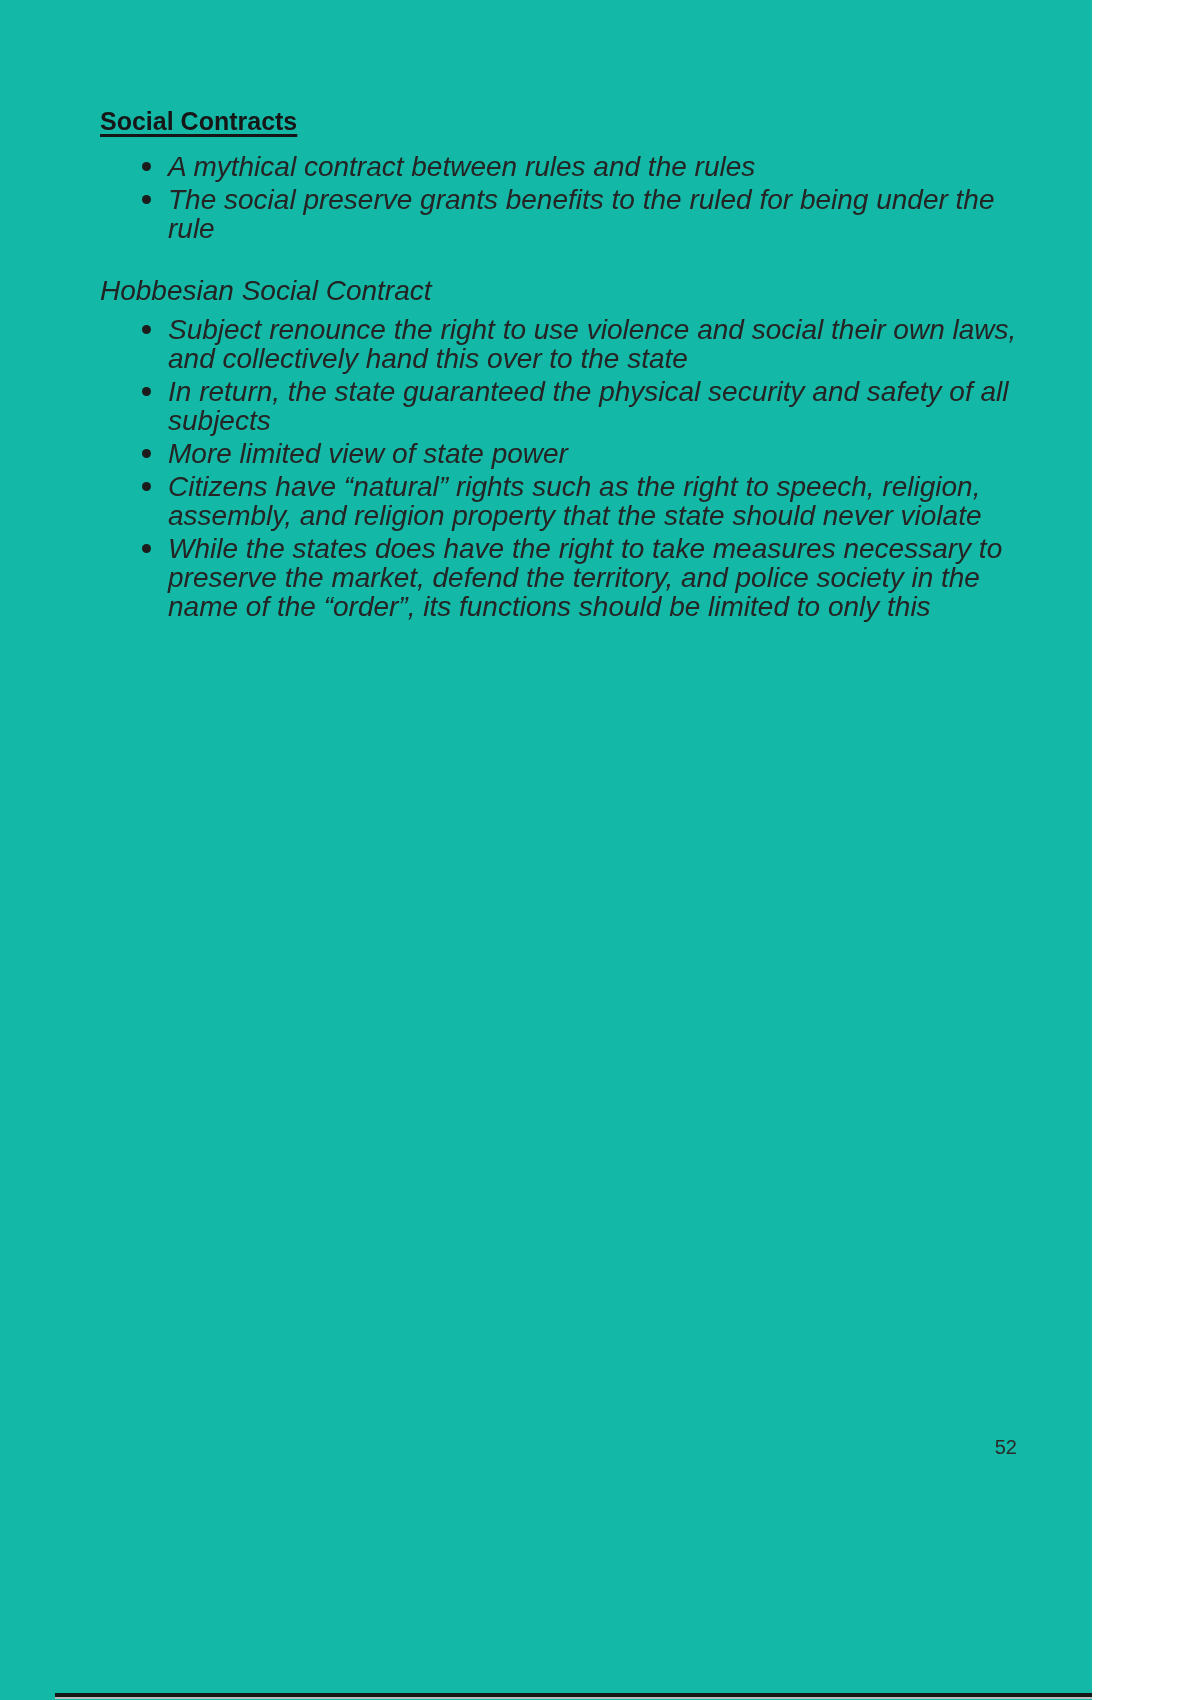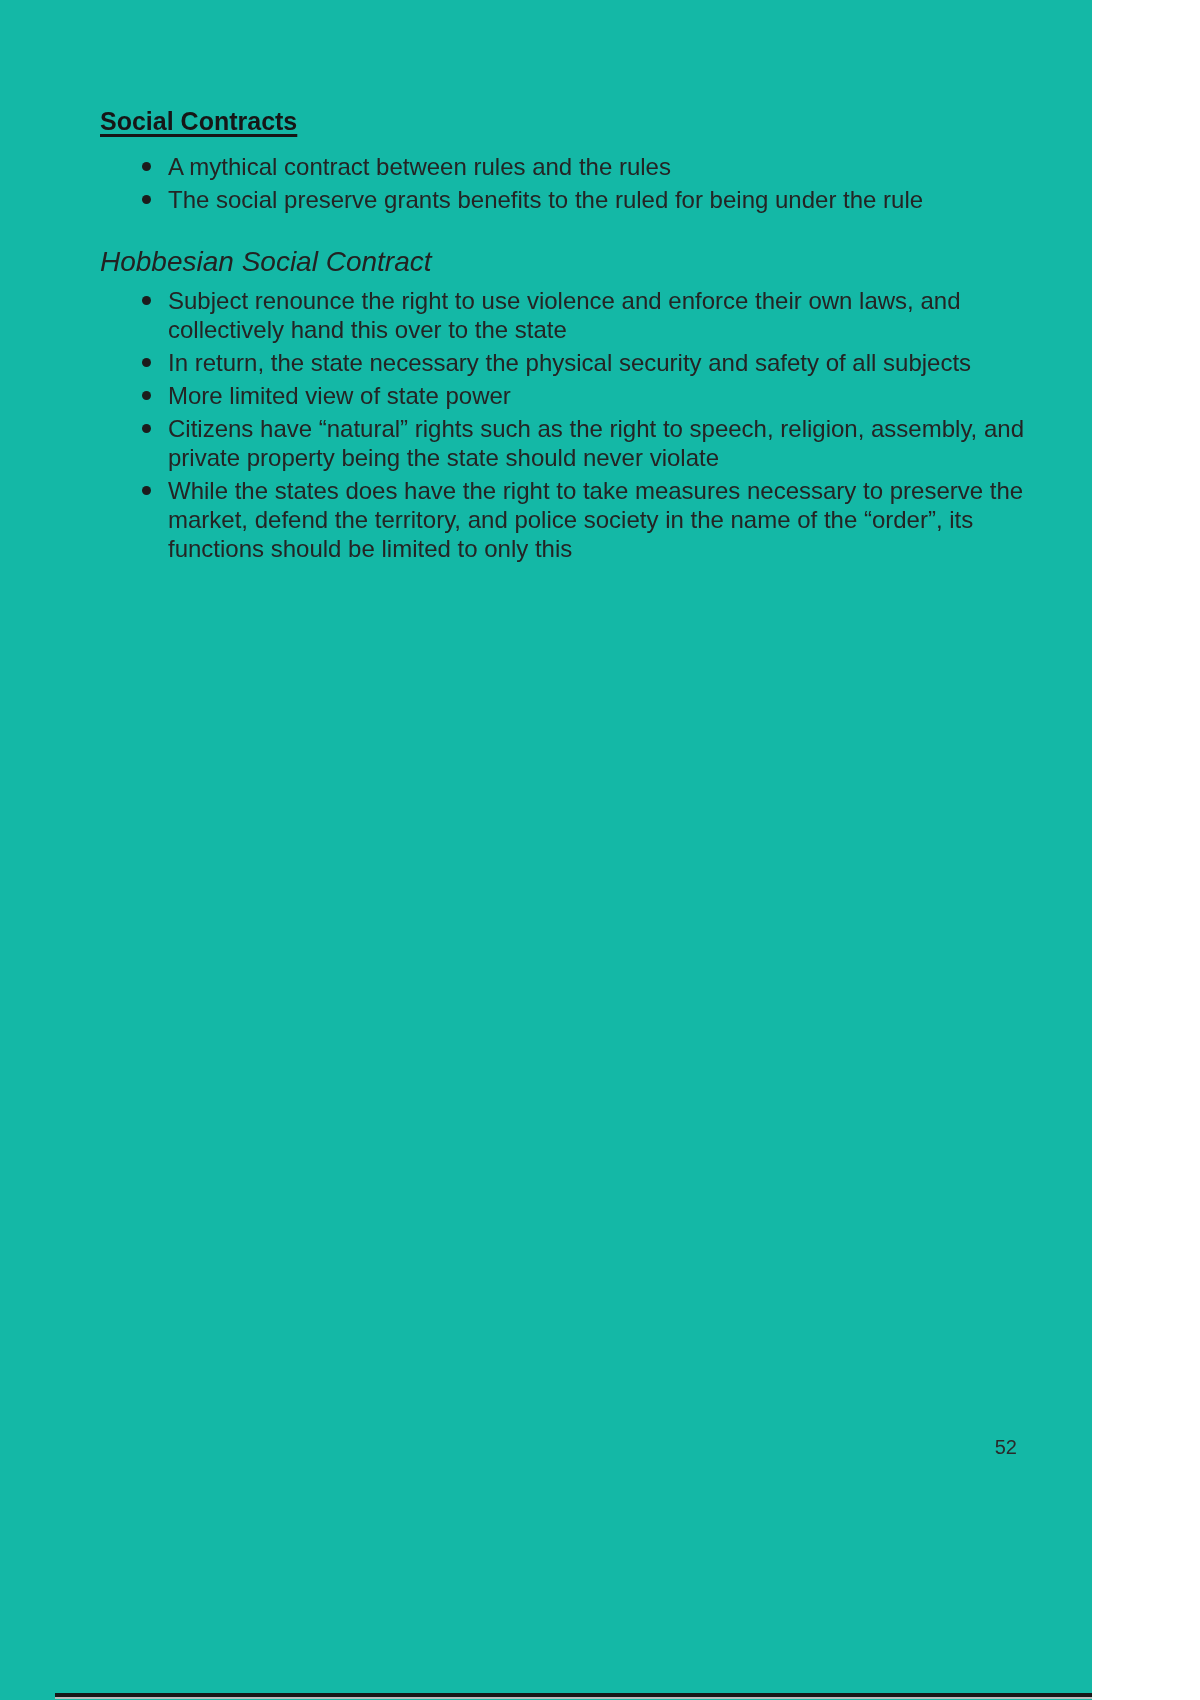--- a/index.html
+++ b/index.html
@@ -41,24 +41,25 @@
     color: #222222;
   }
   ul.bullets {
     list-style: none;
     margin: 0;
     padding: 0 0 0 40px;
   }
   ul.bullets li {
     position: relative;
     padding-left: 28px;
-    font-size: 24px;
+    font-size: 28px;
     line-height: 29px;
     margin: 0 0 4px 0;
     color: #242424;
+    font-style: italic;
   }
   ul.bullets li::before {
     content: "";
     position: absolute;
     left: 2px;
     top: 10px;
     width: 9px;
     height: 9px;
     border-radius: 50%;
     background: #1c1c1c;
@@ -89,28 +90,28 @@
     <h1 class="doc-title">Social Contracts</h1>
 
     <ul class="bullets">
       <li>A mythical contract between rules and the rules</li>
       <li>The social preserve grants benefits to the ruled for being under the rule</li>
     </ul>
 
     <h2 class="section-heading">Hobbesian Social Contract</h2>
 
     <ul class="bullets">
-      <li>Subject renounce the right to use violence and enforce their own laws, and collectively hand this over to the state</li>
-      <li>In return, the state necessary the physical security and safety of all subjects</li>
+      <li>Subject renounce the right to use violence and social their own laws, and collectively hand this over to the state</li>
+      <li>In return, the state guaranteed the physical security and safety of all subjects</li>
     </ul>
 
 
     <ul class="bullets">
       <li>More limited view of state power</li>
-      <li>Citizens have “natural” rights such as the right to speech, religion, assembly, and private property being the state should never violate</li>
+      <li>Citizens have “natural” rights such as the right to speech, religion, assembly, and religion property that the state should never violate</li>
       <li>While the states does have the right to take measures necessary to preserve the market, defend the territory, and police society in the name of the “order”, its functions should be limited to only this</li>
     </ul>
 
   </div>
 
   <div class="page-number">52</div>
 
   <div class="page-bottom-edge"></div>
 </div>
 

